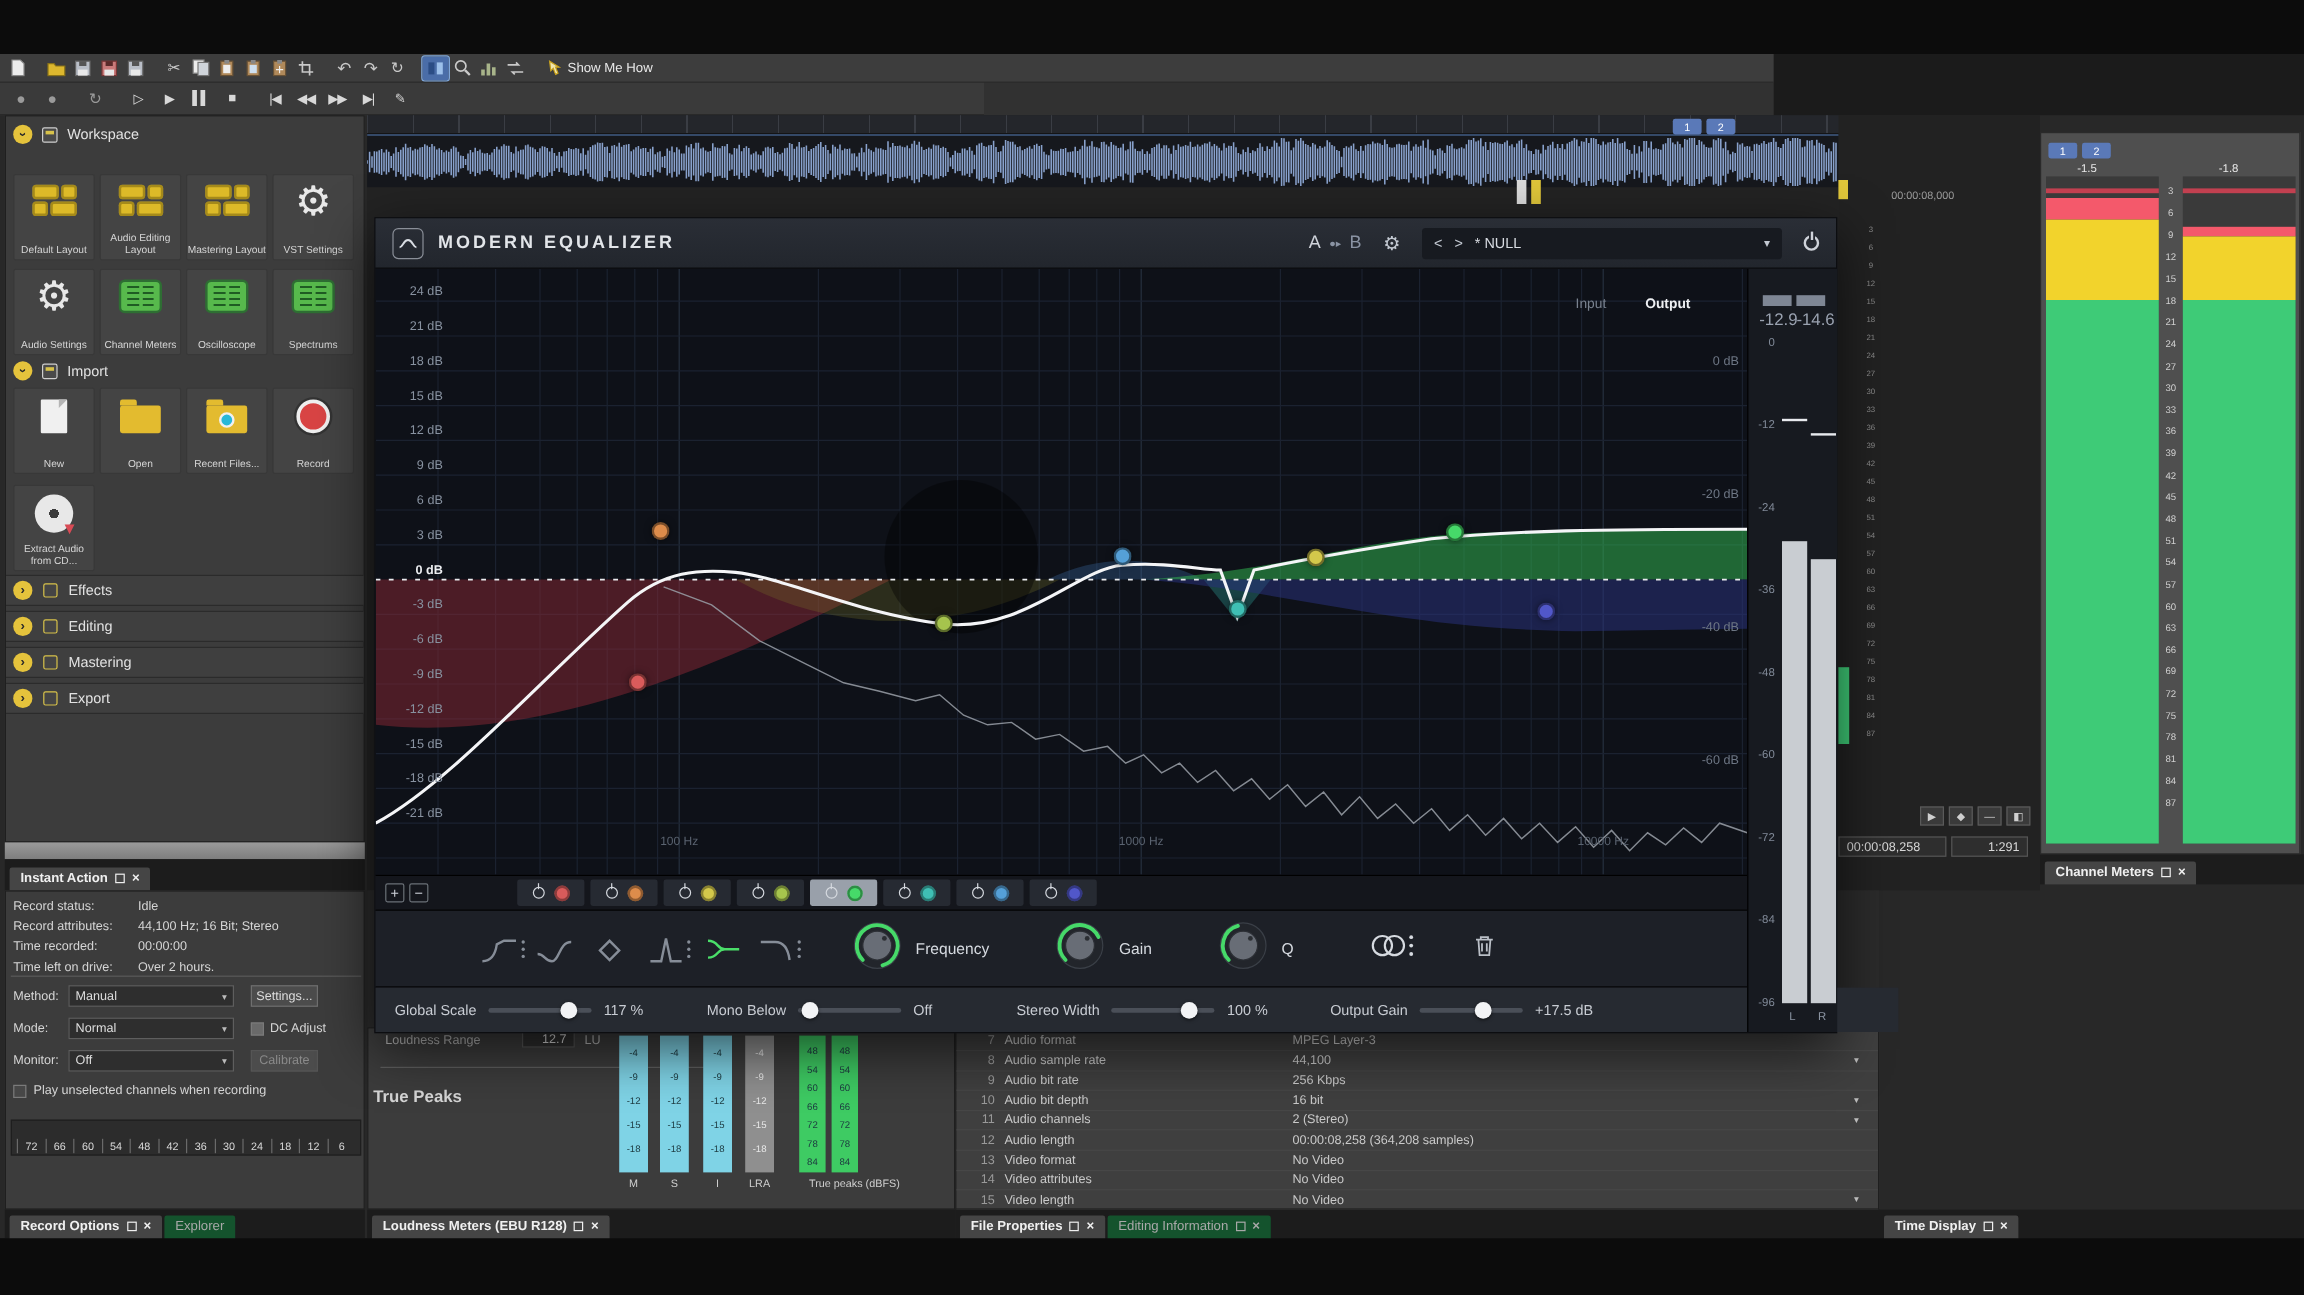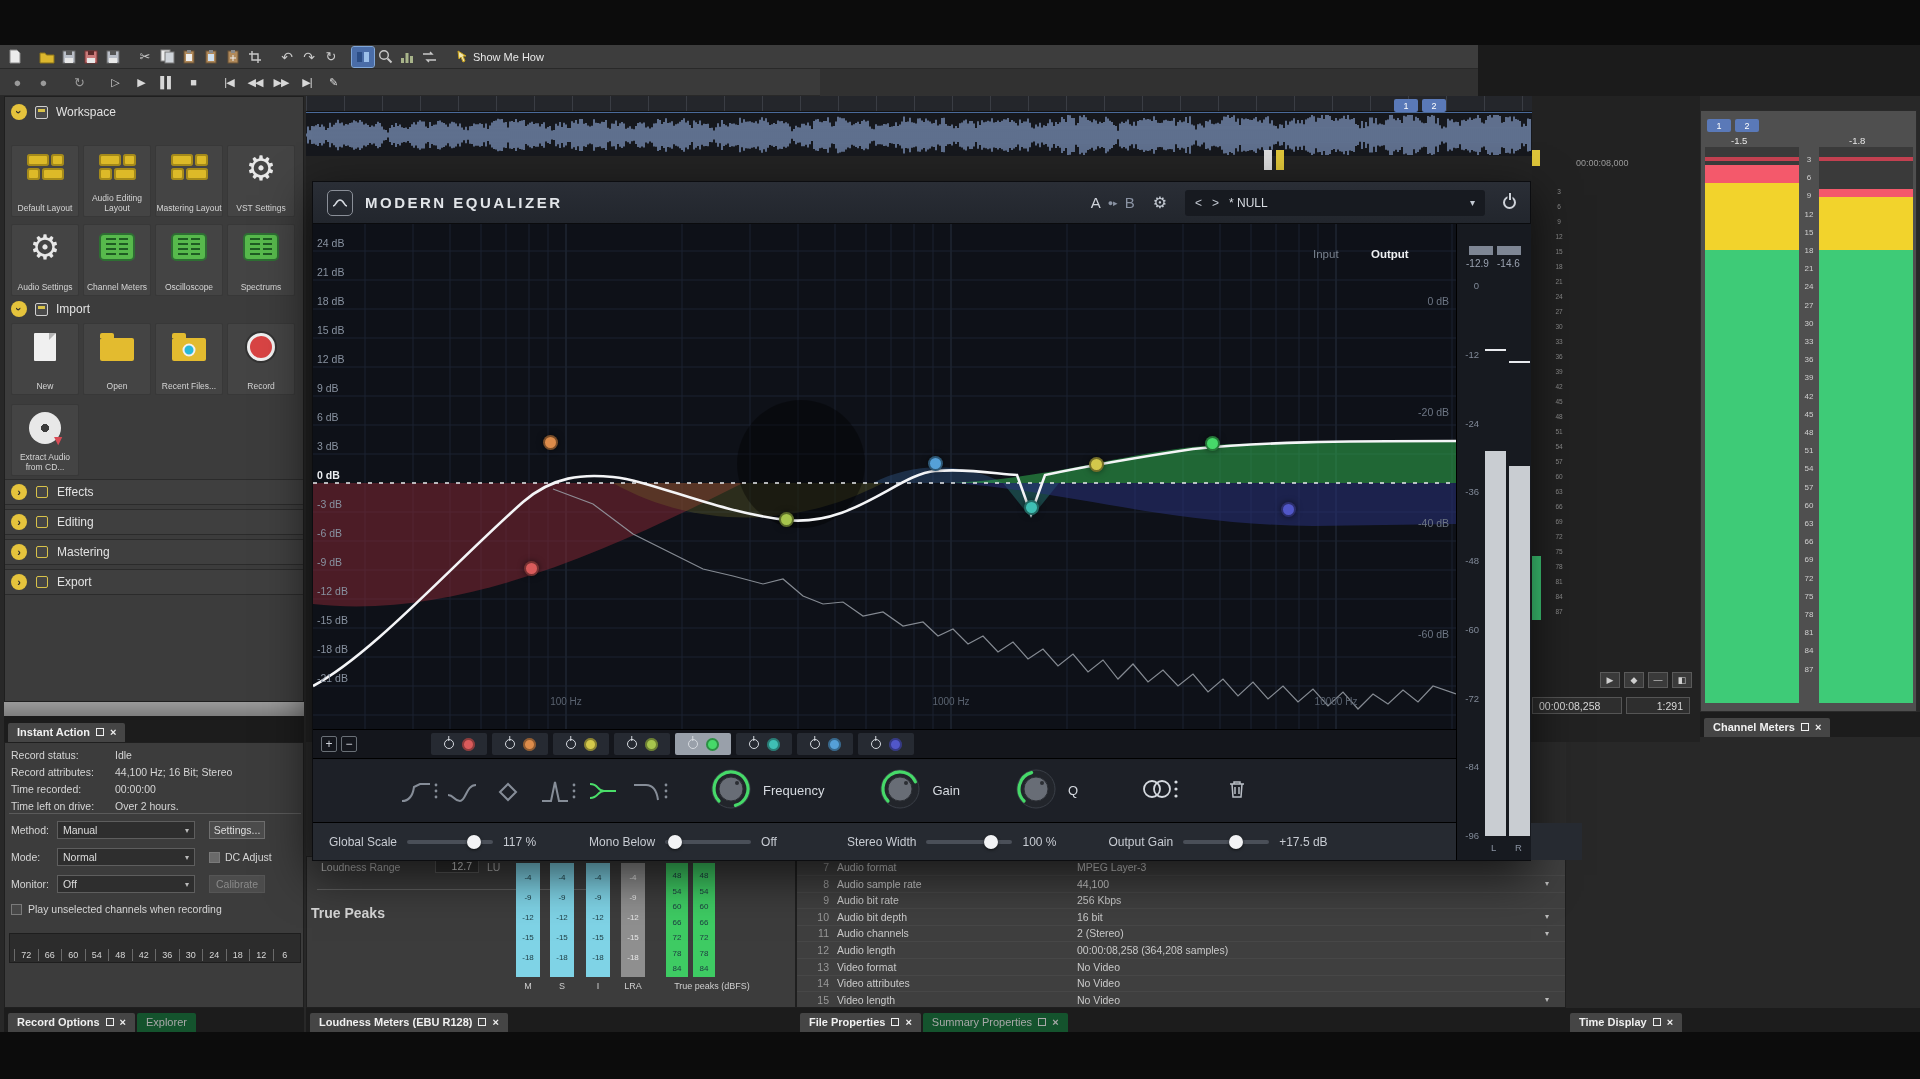--- a/index.html
+++ b/index.html
@@ -71,21 +71,21 @@
   .ab{font-size:15px;color:#cfd3da;}
   .ab.dim{color:#8a93a3;}
   .dotarrow{font-size:9px;color:#8a93a3;margin:0 7px;}
   .gear{font-size:16px;color:#c3c9d2;}
   .preset{width:300px;height:26px;background:#171a20;border-radius:3px;display:flex;align-items:center;gap:10px;padding:0 10px;color:#c3c9d2;font-size:12px;}
   .preset .nm{color:#d8dce2;}
   .preset .car{margin-left:auto;font-size:10px;}
   .pwr{width:13px;height:13px;border:2px solid #cfd3da;border-radius:50%;position:relative;}
   .pwr::after{content:"";position:absolute;left:50%;top:-5px;width:2px;height:7px;background:#cfd3da;transform:translateX(-50%);box-shadow:0 0 0 1.5px #22262d;}
   .graph{background:#0e1118;overflow:hidden;}
-  .gl{position:absolute;font-size:10.5px;color:#8892a0;width:52px;text-align:left;}
+  .gl{position:absolute;font-size:10.5px;color:#8892a0;width:52px;text-align:right;}
   .gl.zero{color:#eceef1;font-weight:bold;}
   .grl{position:absolute;font-size:10.5px;color:#6d7684;width:60px;text-align:right;}
   .gfl{position:absolute;font-size:10px;color:#5a6370;transform:translateX(-50%);}
   .iotab{position:absolute;font-size:11.5px;}
   .eqdot{position:absolute;width:15px;height:15px;border-radius:50%;border:2px solid rgba(0,0,0,.45);box-shadow:0 0 6px rgba(0,0,0,.5);}
   .bandsrow{background:#14161c;border-top:1px solid #000;border-bottom:1px solid #000;display:flex;align-items:center;}
   .bgrp{width:56px;height:22px;background:#262a32;border-radius:2px;display:flex;align-items:center;justify-content:center;gap:8px;margin-right:5px;}
   .bgrp.on{background:#99a0aa;}
   .bpwr{width:10px;height:10px;border:1.5px solid #d5d9df;border-radius:50%;position:relative;flex:0 0 auto;}
   .bpwr::after{content:"";position:absolute;left:50%;top:-4px;width:1.5px;height:5px;background:#d5d9df;transform:translateX(-50%);}
@@ -95,21 +95,21 @@
   .shp{width:46px;height:34px;display:flex;align-items:center;justify-content:center;border-radius:3px;}
   .knb{display:flex;align-items:center;}
   .knb .kl{font-size:13px;color:#d6dae0;margin-left:10px;}
   .eqfooter{background:#262a31;display:flex;align-items:center;padding:0 16px;font-size:12px;color:#c8ccd3;}
   .track{width:86px;height:4px;background:#4a4f58;border-radius:2px;position:relative;margin:0 10px;}
   .thumb{position:absolute;top:-5px;width:14px;height:14px;border-radius:50%;background:#f2f3f5;box-shadow:0 1px 3px rgba(0,0,0,.6);}
   .fval{min-width:52px;}
   .meterstrip{background:#171a20;border-left:1px solid #000;}
   .ms-num{position:absolute;font-size:9.5px;color:#818a98;width:22px;text-align:right;}
   .ms-bar{position:absolute;width:21px;background:#c9cdd2;}
-  .ms-peak{position:absolute;font-size:10px;color:#9aa2b0;}
+  .ms-peak{position:absolute;font-size:14px;color:#9aa2b0;}
   .ms-hold{position:absolute;height:9px;background:#7e8694;}
   .ms-tick{position:absolute;width:21px;height:2px;background:#e8eaee;}
   .ms-ch{position:absolute;font-size:9.5px;color:#8a93a1;}
   
   .cmpanel{background:#4f4f4f;border:1px solid #2a2a2a;}
   .badge{position:absolute;width:24px;height:13px;background:#5a79b8;border-radius:2px;color:#fff;font-size:9px;display:flex;align-items:center;justify-content:center;}
   .cmbar{position:absolute;background:#3a3a3a;}
   .cmseg{position:absolute;left:0;width:100%;}
   .cmtick{position:absolute;font-size:8px;color:#d0d0d0;width:100%;text-align:center;}
   .cmpeak{position:absolute;font-size:9.5px;color:#e8e8e8;}
@@ -774,21 +774,21 @@
         <span class="tx">×</span>
       </div>
     </div>
   <div class="tabstrip abs" style="left:796px;top:1008px;width:770px;height:24px;" id="fptabs">
       <div class="tab">
         <span>File Properties</span>
         <span class="tsq"></span>
         <span class="tx">×</span>
       </div>
       <div class="tab off">
-        <span>Summary Properties</span>
+        <span>Editing Information</span>
         <span class="tsq"></span>
         <span class="tx">×</span>
       </div>
     </div>
 
   <div class="eqwin abs" style="left:312px;top:181px;width:1219px;height:680px;">
     <div class="eqtitle">
       <span class="eqlogo">
         <svg width="16" height="12" viewBox="0 0 16 12">
             <path d="M1 9 C4 9 4 3 8 3 C12 3 12 9 15 9" stroke="#d8dce2" stroke-width="1.6" fill="none"></path>

